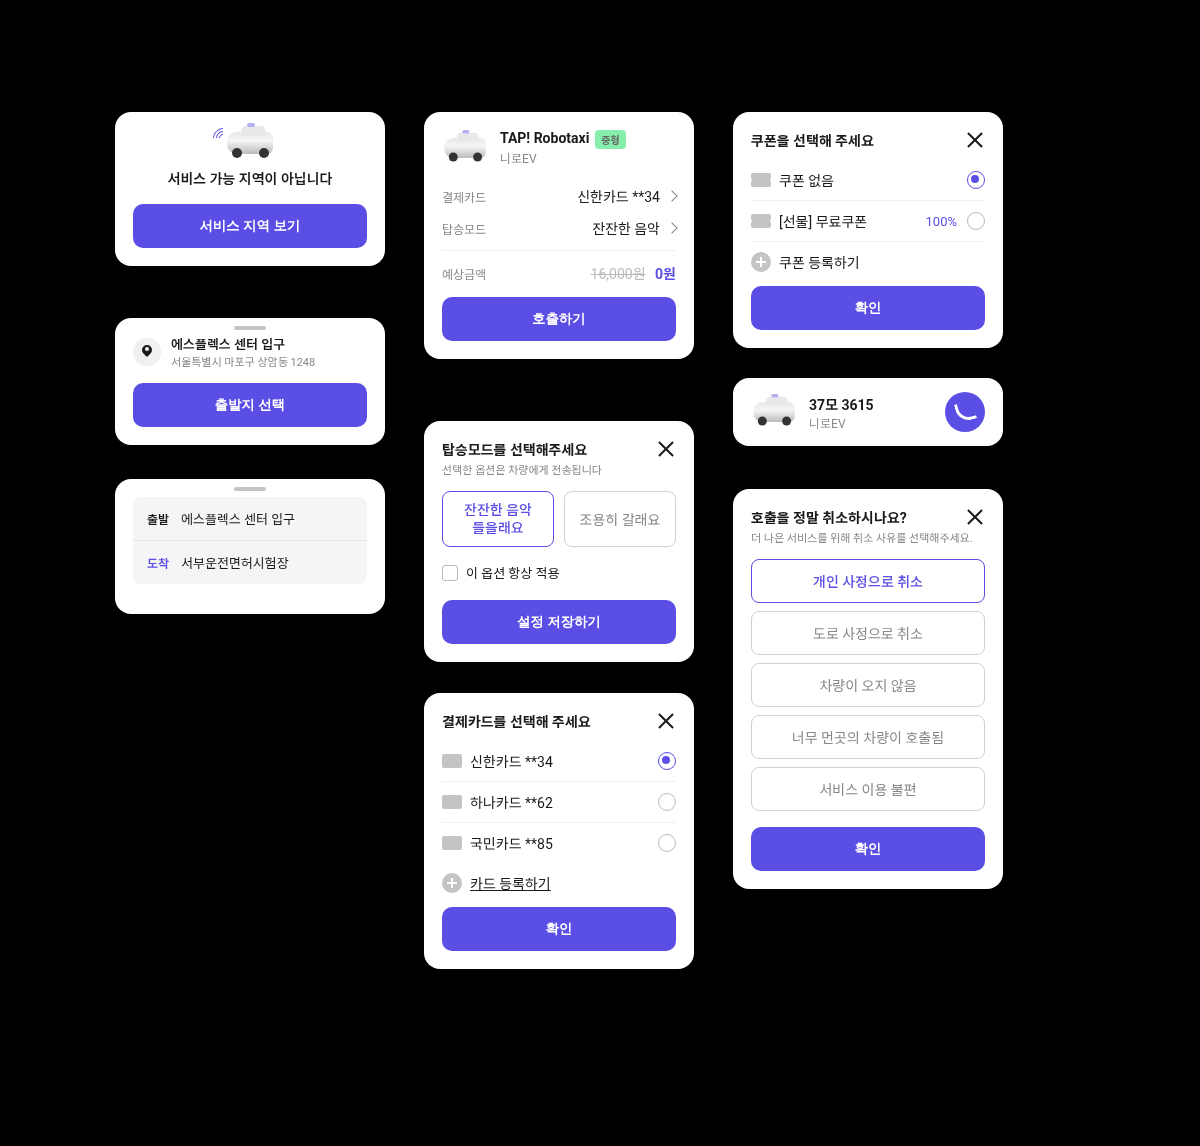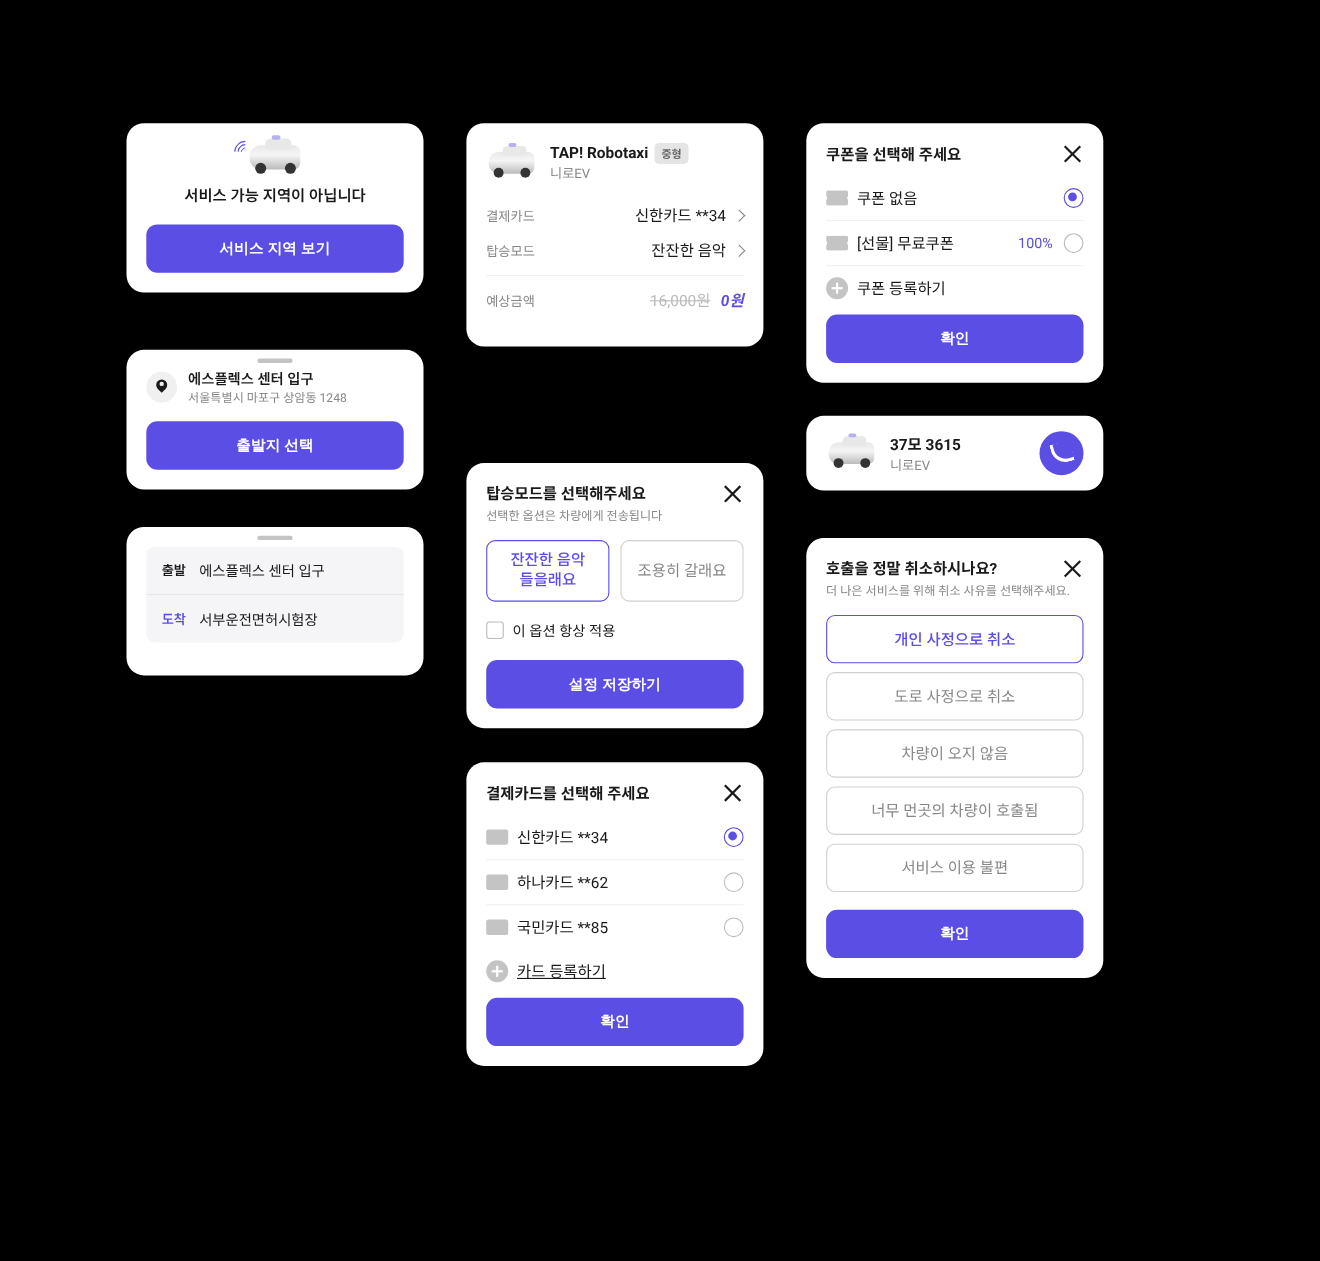--- a/index.html
+++ b/index.html
@@ -315,21 +315,21 @@
   border-bottom: 1px solid #eef0f2;
 }
 .list-row:last-of-type { border-bottom: none; }
 .list-left {
   display: flex;
   align-items: center;
 }
 .badge {
   display: inline-block;
   padding: 2px 6px;
-  background: #e5e5e5;
+  background: #86efac;
   color: #666;
   font-size: 10px;
   border-radius: 4px;
   margin-left: 6px;
   vertical-align: middle;
 }
 .muted { color: #888; font-size: 12px; }
 </style>
 </head>
 <body>
@@ -410,23 +410,24 @@
     <span class="muted">탑승모드</span>
     <span style="display:flex;align-items:center;gap:8px;">
       <span>잔잔한 음악</span>
       <span class="chevron"></span>
     </span>
   </div>
   <div class="row" style="padding:12px 0 14px;">
     <span class="muted">예상금액</span>
     <span>
       <span style="color:#bbb;text-decoration:line-through;margin-right:6px;">16,000원</span>
-      <span style="color:#5b4ee5;font-weight:700;font-style:italic;">0원</span>
+      <span style="color:#5b4ee5;font-weight:700;">0원</span>
     </span>
   </div>
+  <button class="btn-primary">호출하기</button>
 </div>
 
 <div class="card" id="c5">
   <div class="row" style="margin-bottom:2px;">
     <div style="font-weight:700;">탑승모드를 선택해주세요</div>
     <div class="close-icon"></div>
   </div>
   <div class="muted" style="font-size:11px;margin-bottom:14px;">선택한 옵션은 차량에게 전송됩니다</div>
   <div style="display:flex;gap:10px;margin-bottom:16px;">
     <div class="btn-outline selected" style="flex-direction:column;height:56px;line-height:1.3;">

